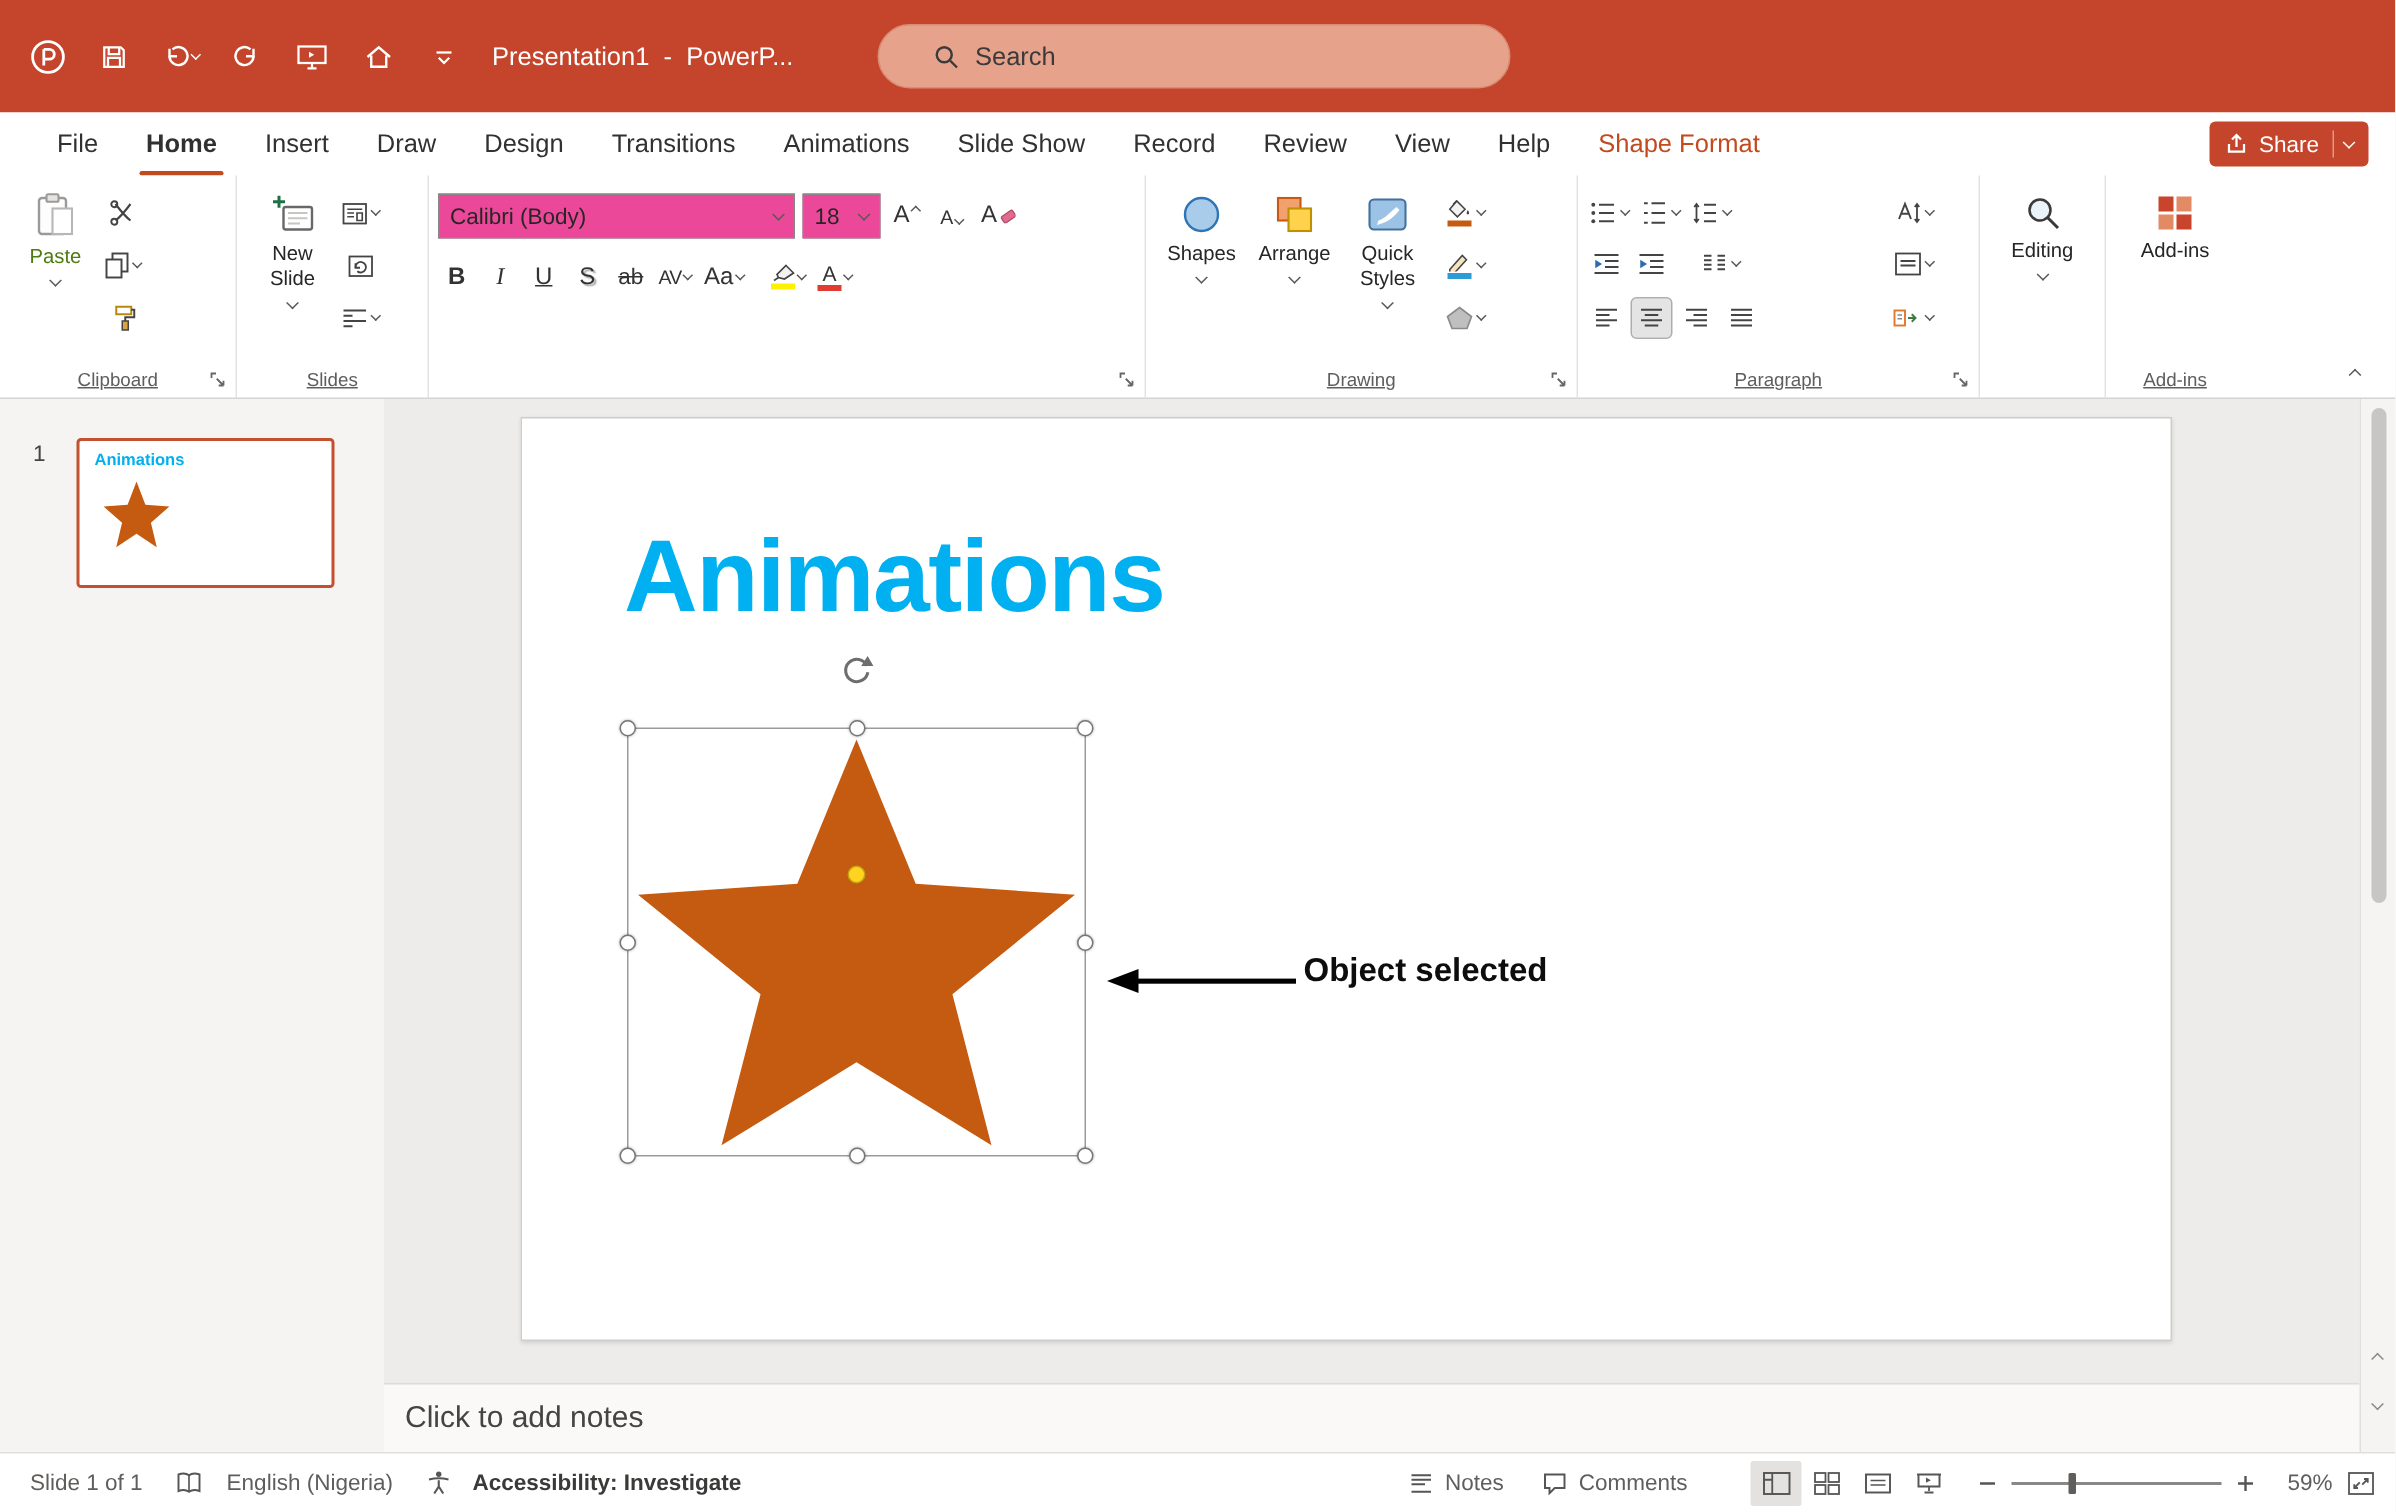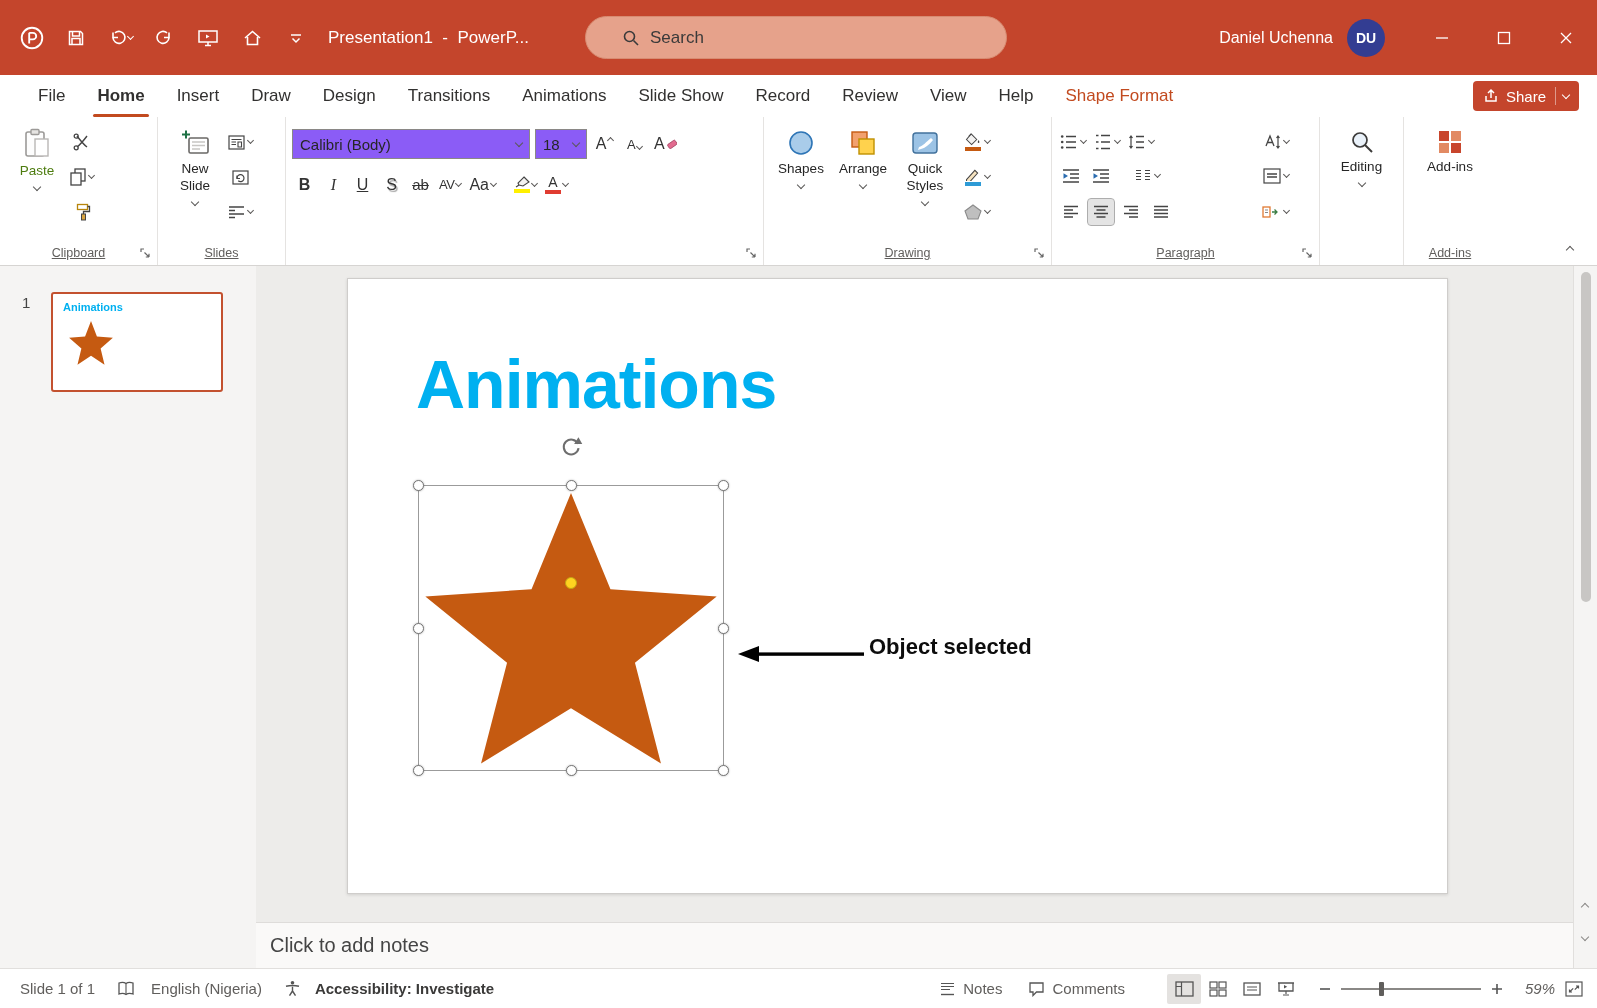--- a/index.html
+++ b/index.html
@@ -38,21 +38,21 @@
   .bigbtn.narrow .biglabel { width:50px; }
   .bigbtn.disabled { color:#4d7c0f; }
   .scol { display:flex; flex-direction:column; justify-content:flex-start; gap:9px; padding-top:7px; }
   .sbtn { min-width:26px; height:26px; display:flex; align-items:center; justify-content:center; gap:3px; border-radius:3px; padding:0 2px; }
   .chev { width:6px; height:6px; border-right:1.5px solid #5A5857; border-bottom:1.5px solid #5A5857; transform:rotate(45deg); display:inline-block; flex:0 0 auto; margin-top:-3px; }
   .chev.up { transform:rotate(-135deg); margin-top:3px; }
   .chev.w { border-color:#fff; margin-top:-2px; }
   .chev.tiny { width:5px; height:5px; }
   .bigchev { margin:1px auto 0; }
   .frow { display:flex; align-items:center; gap:5px; }
-  .combo { height:30px; border:1px solid #8A8886; background:#8b5cf6; display:flex; align-items:center; justify-content:space-between; font-size:15px; padding:0 7px; color:#262626; }
+  .combo { height:30px; border:1px solid #8A8886; background:#ec4899; display:flex; align-items:center; justify-content:space-between; font-size:15px; padding:0 7px; color:#262626; }
   .fontname { width:238px; }
   .fontsize { width:52px; }
   .lbtn { min-width:25px; height:27px; display:flex; align-items:center; justify-content:center; gap:2px; font-size:16px; color:#333; border-radius:3px; padding:0 2px; }
   .b { font-weight:700; }
   .i { font-style:italic; font-family:"Liberation Serif", serif; }
   .u { text-decoration:underline; }
   .s { text-shadow:1.5px 1.5px 1px #A6A6A6; }
   .ab { text-decoration:line-through; font-size:15px; }
   .sm { font-size:13px; letter-spacing:-0.5px; }
   .stack { display:flex; flex-direction:column; align-items:center; line-height:1; gap:1px; }
@@ -94,21 +94,21 @@
   .sb-item { margin-right:22px; white-space:nowrap; }
   .sb-icon { margin-right:14px; display:flex; align-items:center; }
   .sb-strong { color:#3B3A39; font-weight:600; }
   .sb-right { margin-left:auto; display:flex; align-items:center; }
   .sb-btn { display:flex; align-items:center; gap:7px; margin-right:26px; color:#605E5C; }
   .sb-view { width:34px; height:30px; display:flex; align-items:center; justify-content:center; border-radius:2px; }
   .sb-view.active { background:#E4E2E0; }
   .zoomer { display:flex; align-items:center; margin-left:16px; }
   .ztrack { position:relative; width:140px; height:2px; background:#8A8886; margin:0 10px; }
   .zthumb { position:absolute; left:27%; top:-6px; width:5px; height:14px; background:#605E5C; border-radius:1px; }
-  .zoom-val { width:44px; text-align:right; margin:0 10px 0 8px;font-style:italic; }
+  .zoom-val { width:44px; text-align:right; margin:0 10px 0 8px; }
   svg { display:block; }
 </style>
 </head>
 <body>
 
 <div class="app">
 
   <div class="titlebar">
     <div class="qat">
       <span class="qbtn">
@@ -161,39 +161,20 @@
     <div class="searchbox">
       <span>
         <svg width="18" height="18" viewBox="0 0 18 18">
             <circle cx="7.5" cy="7.5" r="5" fill="none" stroke="#3a3a3a" stroke-width="1.6"></circle>
             <path d="M11.5 11.5 16 16" stroke="#3a3a3a" stroke-width="1.6"></path>
           </svg>
       </span>
       <span>Search</span>
     </div>
 
-    <div class="tb-right">
-      <span class="user-name">Daniel Uchenna</span>
-      <span class="avatar">DU</span>
-      <span class="winbtn">
-        <svg width="14" height="14" viewBox="0 0 14 14">
-            <path d="M1 7h12" stroke="#fff" stroke-width="1.3"></path>
-          </svg>
-      </span>
-      <span class="winbtn">
-        <svg width="14" height="14" viewBox="0 0 14 14">
-            <rect x="1.5" y="1.5" width="11" height="11" fill="none" stroke="#fff" stroke-width="1.3"></rect>
-          </svg>
-      </span>
-      <span class="winbtn">
-        <svg width="14" height="14" viewBox="0 0 14 14">
-            <path d="M2 2l10 10M12 2 2 12" stroke="#fff" stroke-width="1.3"></path>
-          </svg>
-      </span>
-    </div>
   </div>
 
   <div class="tabrow">
     <span class="tab">File</span>
     <span class="tab active">Home</span>
     <span class="tab">Insert</span>
     <span class="tab">Draw</span>
     <span class="tab">Design</span>
     <span class="tab">Transitions</span>
     <span class="tab">Animations</span>

